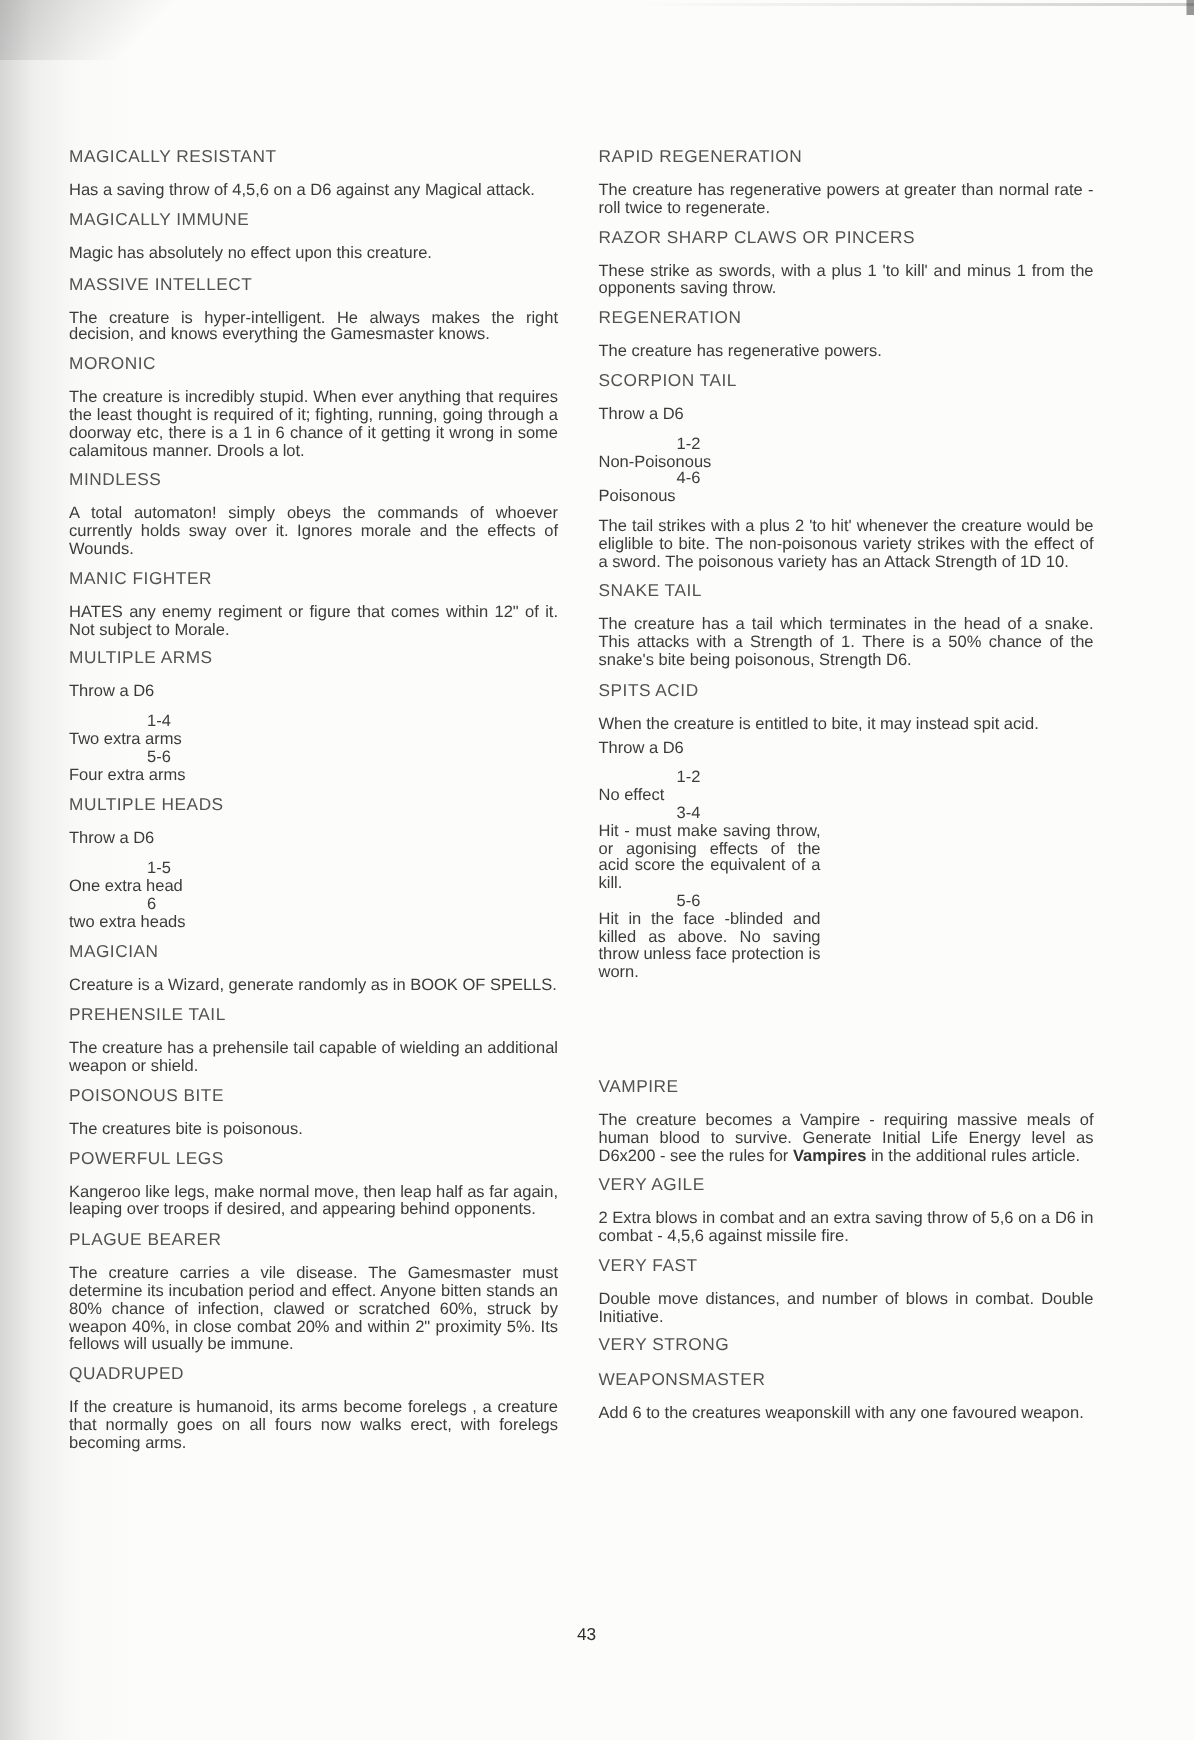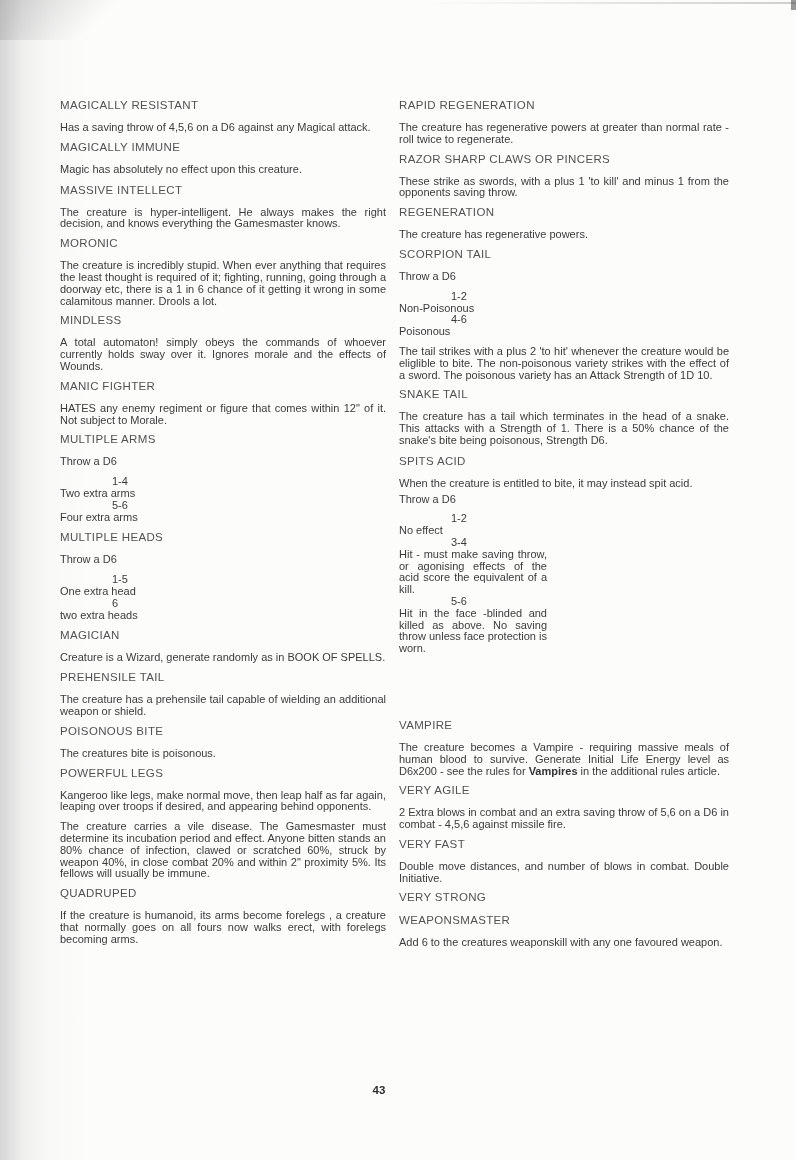--- a/index.html
+++ b/index.html
@@ -30,39 +30,39 @@
   .scan-artifact-corner{
     position:absolute;right:0;top:0;width:5px;height:10px;
     background:rgba(70,70,70,.55);
     pointer-events:none;
   }
   
   .col{
     position:absolute;top:99px;
     font-size:11px;line-height:11.8px;
   }
-  .col-left{left:60px;width:326px;}
+  .col-left{left:46px;width:326px;}
   .col-right{left:399px;width:330px;}
   section{margin:0 0 7px 0;}
   h3{
     font-size:11.5px;font-weight:400;color:#525252;
     letter-spacing:.35px;margin:0 0 11px 0;line-height:12px;
   }
   p{margin:0 0 4px 0;text-align:justify;}
   p.single{text-align:left;}
   b{font-weight:700;color:#353535;}
   .gap-sm{margin-top:8px;}
   .gap-lg{margin-top:64px;}
   .dice{margin:8px 0 8px 0;}
   .dice-row{display:flex;align-items:flex-start;flex-direction:column;}
   .roll{flex:none;margin-left:52px;width:130px;}
   .result{flex:none;width:148px;text-align:justify;}
   .footer{
-    position:absolute;left:0;top:1084px;width:758px;
-    text-align:center;font-size:11.5px;font-weight:700;color:#2e2e2e;
+    position:absolute;left:12px;top:1084px;width:758px;
+    text-align:center;font-size:11.5px;font-weight:400;color:#2e2e2e;
   }
 </style>
 </head>
 <body>
 
 <div class="page">
   <div class="scan-shadow-left"></div>
   <div class="scan-shadow-left-top"></div>
   <div class="scan-artifact-topline"></div>
   <div class="scan-artifact-corner"></div>
@@ -130,20 +130,21 @@
       </section>
       <section>
         <h3>POISONOUS BITE</h3>
         <p>The creatures bite is poisonous.</p>
       </section>
       <section>
         <h3>POWERFUL LEGS</h3>
         <p>Kangeroo like legs, make normal move, then leap half as far again, leaping over troops if desired, and appearing behind opponents.</p>
       </section>
       <section class="gap-sm">
+        <h3>PLAGUE BEARER</h3>
         <p>The creature carries a vile disease. The Gamesmaster must determine its incubation period and effect. Anyone bitten stands an 80% chance of infection, clawed or scratched 60%, struck by weapon 40%, in close combat 20% and within 2" proximity 5%. Its fellows will usually be immune.</p>
       </section>
       <section>
         <h3>QUADRUPED</h3>
         <p>If the creature is humanoid, its arms become forelegs , a creature that normally goes on all fours  now walks erect, with forelegs becoming arms.</p>
       </section>
     </div>
   <div class="col col-right">
       <section>
         <h3>RAPID REGENERATION</h3>

